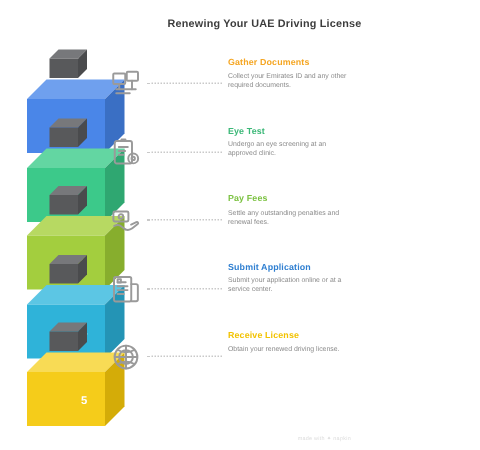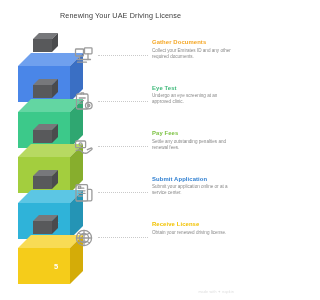--- a/index.html
+++ b/index.html
@@ -17,23 +17,23 @@
   #infographic {
     position: relative;
     width: 241px;
     height: 300px;
   }
   .title {
     position: absolute;
     top: 11px;
     left: 0;
     width: 241px;
-    text-align: center;
+    text-align: right;
     font-size: 7.2px;
-    font-weight: normal;
+    font-weight: bold;
     color: #3c3c3c;
     letter-spacing: 0.15px;
   }
   
   .stack {
     position: absolute;
     left: 18px;
     top: 33px;
     width: 66px;
     height: 258px;

